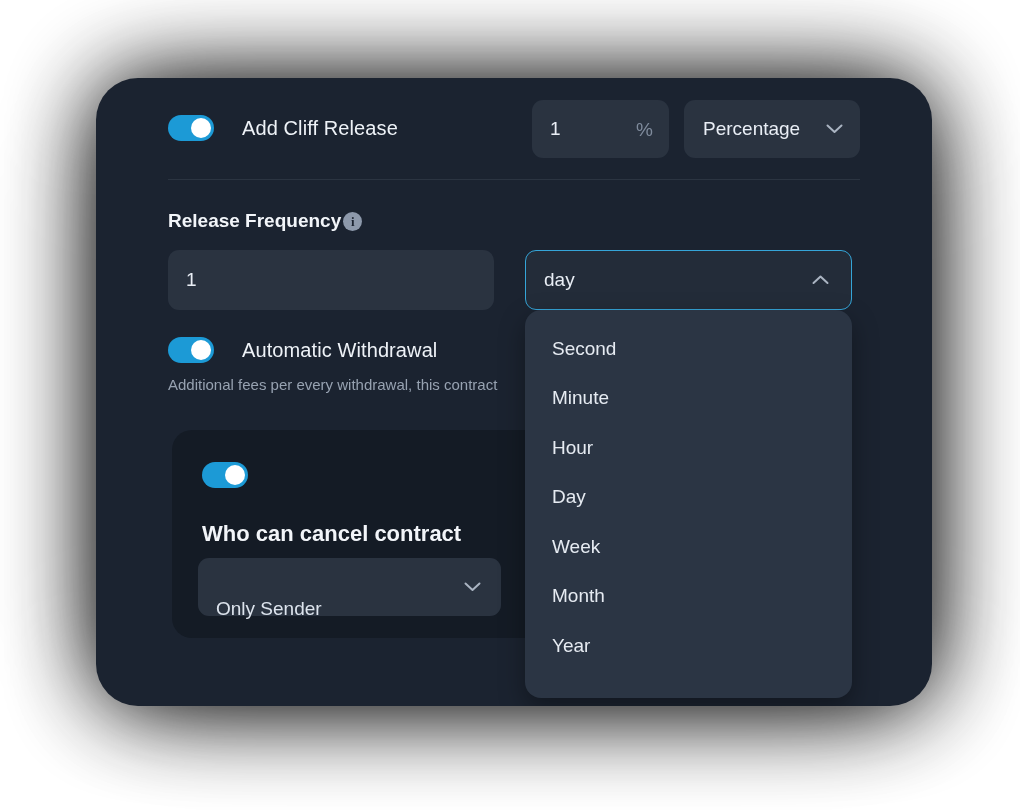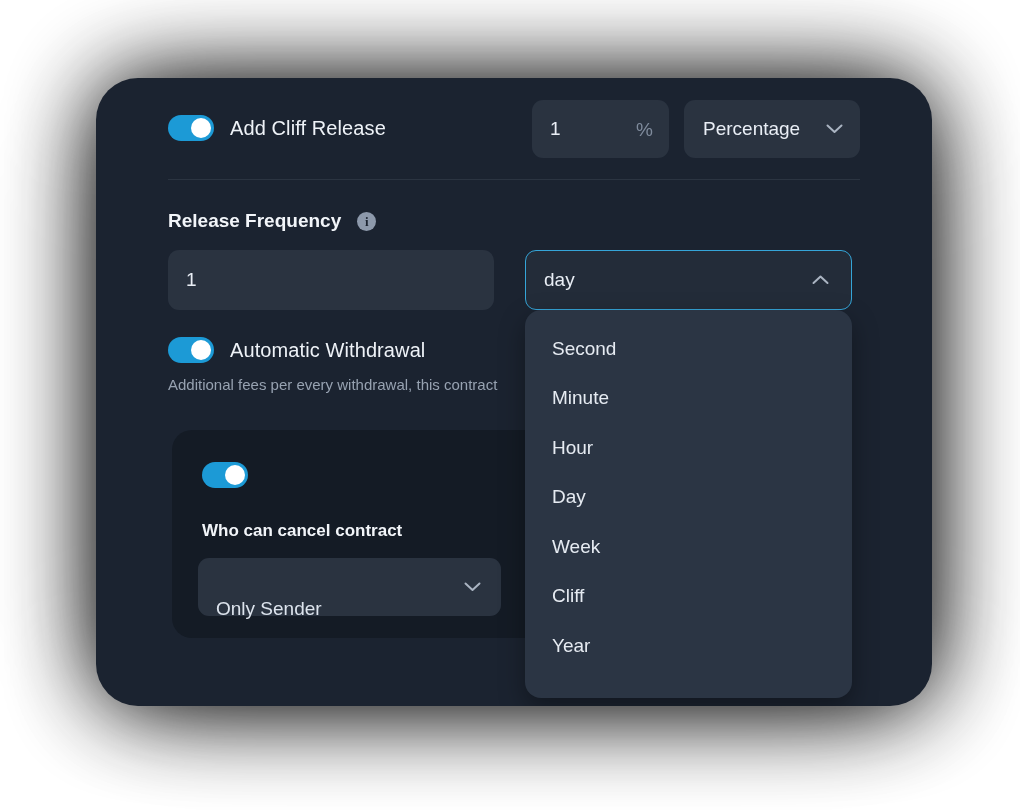--- a/index.html
+++ b/index.html
@@ -85,21 +85,21 @@
     position: absolute;
     top: 3px;
     left: 23px;
     width: 20px;
     height: 20px;
     border-radius: 50%;
     background: #ffffff;
   }
 
   .toggle-label {
-    margin-left: 16px;
+    margin-left: 28px;
     color: #eef2f7;
     font-size: 20px;
     letter-spacing: 0.1px;
     white-space: nowrap;
   }
 
   
   .cliff-controls {
     position: absolute;
     right: 0;
@@ -160,21 +160,21 @@
     background: #2b3441;
   }
 
   
   .rf-label {
     position: absolute;
     left: 72px;
     top: 132px;
     display: flex;
     align-items: center;
-    gap: 16px;
+    gap: 2px;
   }
   .rf-label .txt {
     color: #f2f5f9;
     font-size: 19px;
     font-weight: bold;
   }
   .info-icon {
     width: 19px;
     height: 19px;
     border-radius: 50%;
@@ -259,21 +259,21 @@
     left: 30px;
     top: 32px;
     display: flex;
     align-items: center;
   }
   .adv-title {
     position: absolute;
     left: 30px;
     top: 91px;
     color: #f2f5f9;
-    font-size: 17px;
+    font-size: 22px;
     font-weight: bold;
   }
   .adv-select {
     position: absolute;
     left: 26px;
     top: 128px;
     width: 303px;
     height: 58px;
     background: #2a3340;
     border-radius: 11px;
@@ -397,20 +397,20 @@
         </div>
       </div>
 
       <div class="dropdown">
         <div class="dd-list">
             <div class="dd-item">Second</div>
             <div class="dd-item">Minute</div>
             <div class="dd-item">Hour</div>
             <div class="dd-item">Day</div>
             <div class="dd-item">Week</div>
-            <div class="dd-item">Cliff</div>
+            <div class="dd-item">Month</div>
             <div class="dd-item">Year</div>
           </div>
       </div>
 
     </div>
   </div>
 </div>
 
 </body></html>

